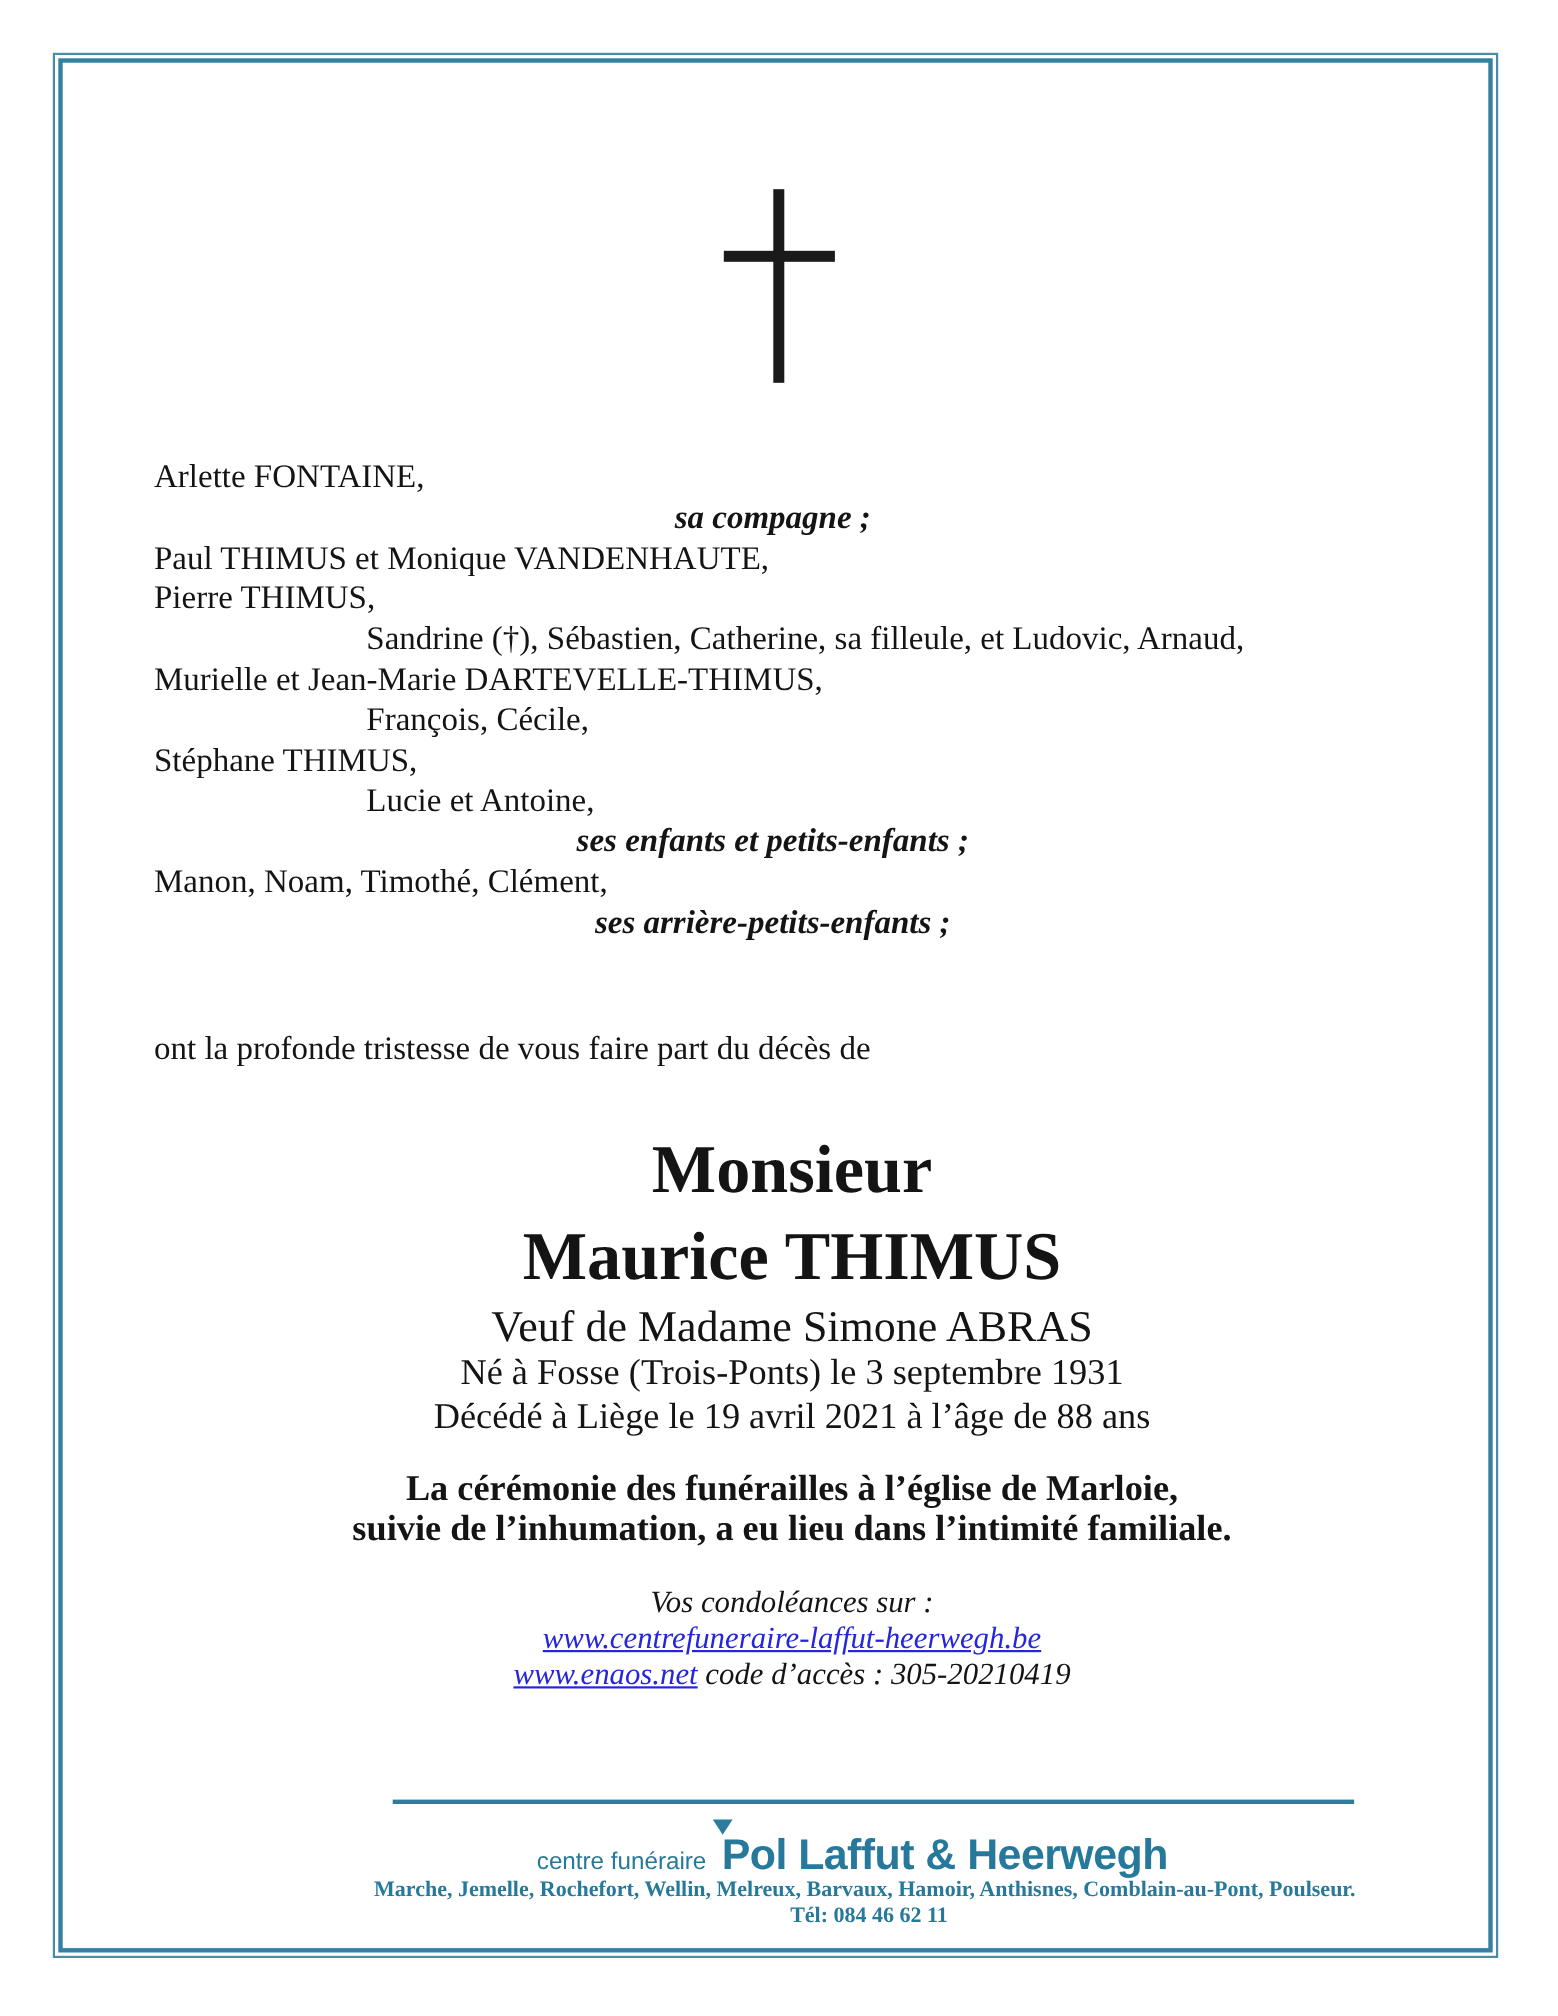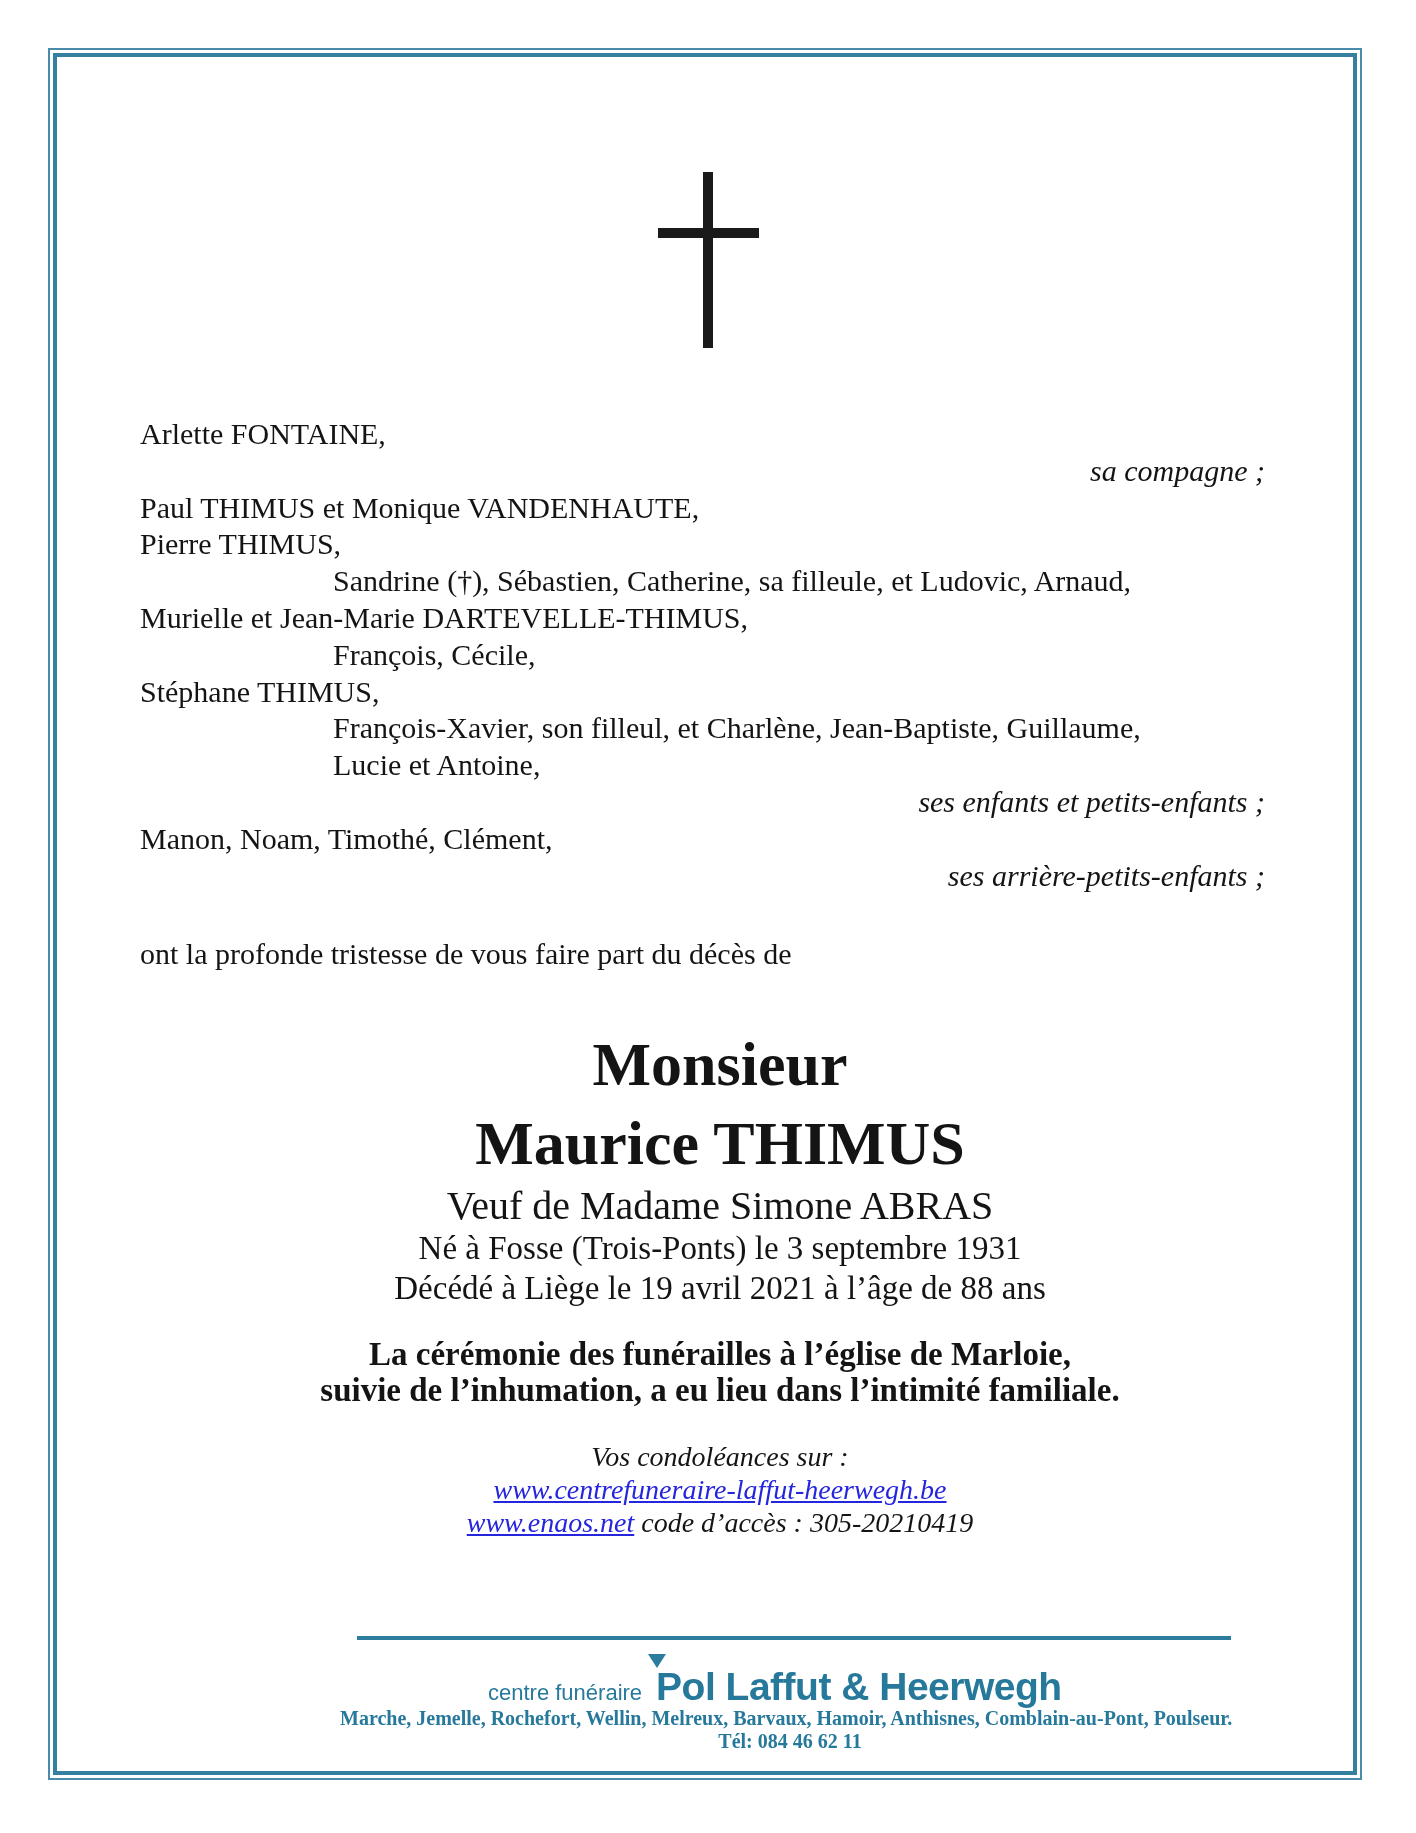--- a/index.html
+++ b/index.html
@@ -33,21 +33,21 @@
   .cross{position:absolute;left:658px;top:172px;width:101px;height:176px;}
   .cross .v{position:absolute;left:45px;top:0;width:10px;height:176px;background:#1a1a1a;}
   .cross .h{position:absolute;left:0;top:56px;width:101px;height:10px;background:#1a1a1a;}
   
   .family{
     position:absolute;left:140px;top:416px;width:1125px;
     font-size:30px;line-height:36.8px;
   }
   .fl{white-space:nowrap;}
   .fl.indent{padding-left:193px;}
-  .fl.right{text-align:right;font-weight:normal;font-style:italic;}
+  .fl.right{text-align:center;font-weight:bold;font-style:italic;}
   .announcement{
     position:absolute;left:140px;top:937px;
     font-size:30px;white-space:nowrap;
   }
   .centered{position:absolute;left:140px;width:1160px;text-align:center;}
   .t-monsieur{top:1033px;font-size:62px;font-weight:bold;line-height:1;}
   .t-name{top:1112px;font-size:62px;font-weight:bold;line-height:1;}
   .t-veuf{top:1186px;font-size:40px;line-height:1;}
   .t-born{top:1232px;font-size:33px;line-height:1;}
   .t-died{top:1272px;font-size:33px;line-height:1;}
@@ -95,21 +95,20 @@
 
   <div class="family">
     <div class="fl left">Arlette FONTAINE,</div>
     <div class="fl right">sa compagne ;</div>
     <div class="fl left">Paul THIMUS et Monique VANDENHAUTE,</div>
     <div class="fl left">Pierre THIMUS,</div>
     <div class="fl indent">Sandrine (†), Sébastien, Catherine, sa filleule, et Ludovic, Arnaud,</div>
     <div class="fl left">Murielle et Jean-Marie DARTEVELLE-THIMUS,</div>
     <div class="fl indent">François, Cécile,</div>
     <div class="fl left">Stéphane THIMUS,</div>
-    <div class="fl indent">François-Xavier, son filleul, et Charlène, Jean-Baptiste, Guillaume,</div>
     <div class="fl indent">Lucie et Antoine,</div>
     <div class="fl right">ses enfants et petits-enfants ;</div>
     <div class="fl left">Manon, Noam, Timothé, Clément,</div>
     <div class="fl right">ses arrière-petits-enfants ;</div>
   </div>
 
   <div class="announcement">ont la profonde tristesse de vous faire part du décès de</div>
 
   <div class="centered t-monsieur">Monsieur</div>
   <div class="centered t-name">Maurice THIMUS</div>

